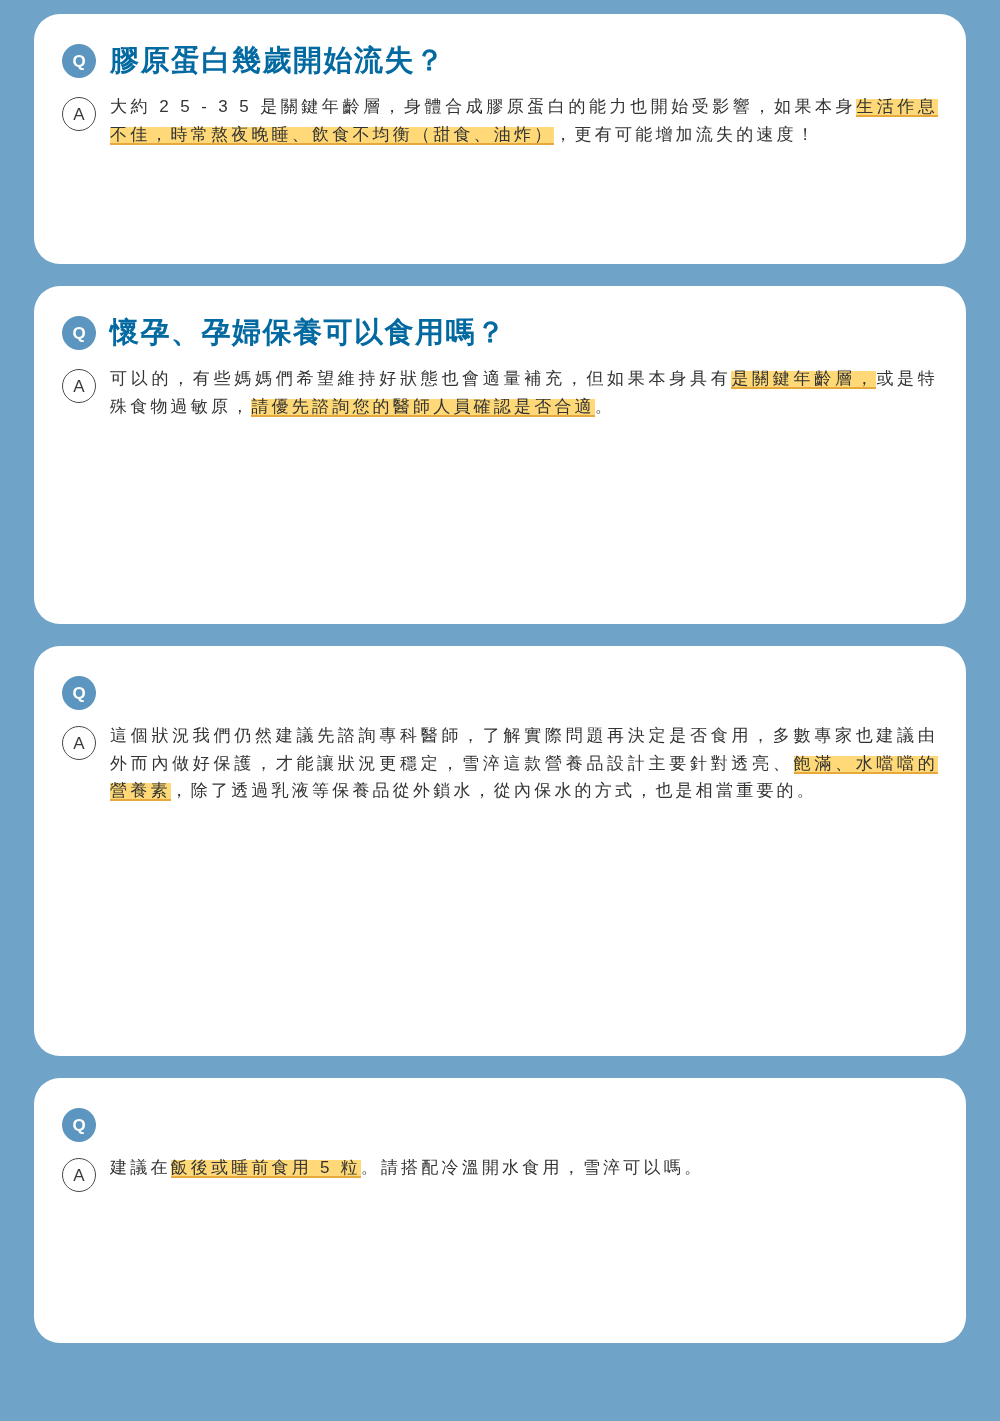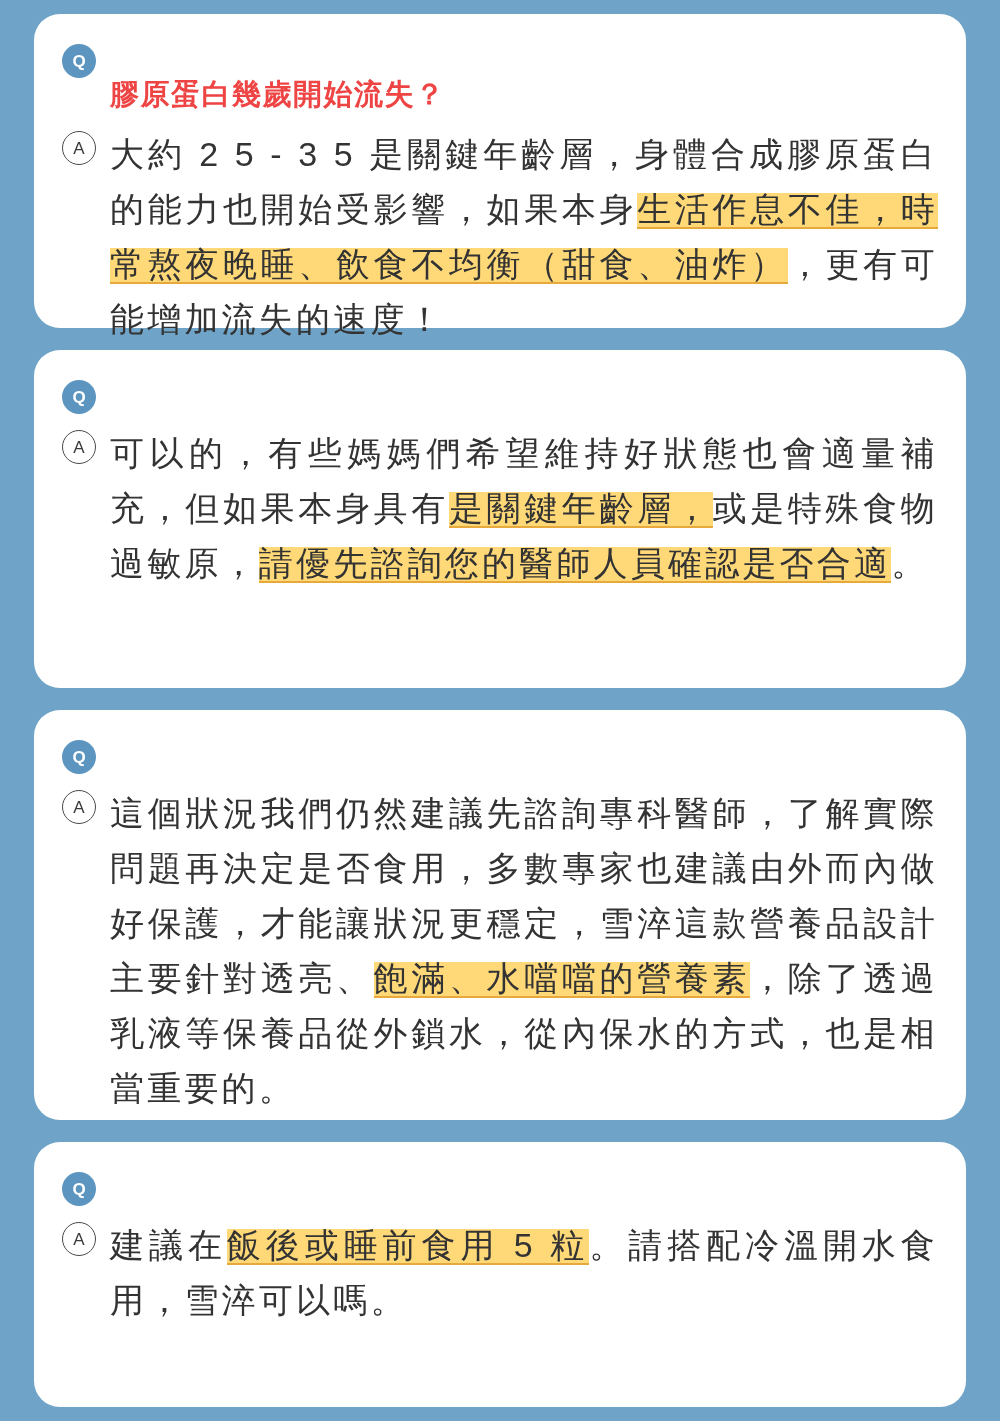--- a/index.html
+++ b/index.html
@@ -51,36 +51,35 @@
     background: #5b95c0;
     color: #ffffff;
     font-weight: bold;
   }
   .badge-a {
     background: #ffffff;
     border: 1.6px solid #4a4a4a;
     color: #3a3a3a;
   }
   .q-text {
-    color: #ef4444;
+    color: #0369a1;
     font-size: 29px;
     font-weight: bold;
     line-height: 1.42;
     letter-spacing: 1.5px;
-    margin-top: 34px;
   }
   .a-row {
     display: flex;
     align-items: flex-start;
     gap: 14px;
     margin-top: 12px;
   }
   .a-text {
     color: #333333;
-    font-size: 34px;
+    font-size: 17px;
     line-height: 1.62;
     letter-spacing: 3.2px;
     text-align: justify;
   }
   .hl {
     background: linear-gradient(to bottom, rgba(255,214,120,0) 0%, rgba(255,214,120,0) 8%, #ffd978 8%, #ffd978 100%);
     box-shadow: inset 0 -2px 0 #e8a93c;
     padding-bottom: 1px;
   }
   .card-1 { min-height: 250px; }
@@ -102,20 +101,21 @@
       <div class="badge badge-a">A</div>
       <div class="a-text">
         <span>大約 2 5 - 3 5 是關鍵年齡層，身體合成膠原蛋白的能力也開始受影響，如果本身</span><span class="hl">生活作息不佳，時常熬夜晚睡、飲食不均衡（甜食、油炸）</span><span>，更有可能增加流失的速度！</span>
       </div>
     </div>
   </div>
 
   <div class="faq-card card-2">
     <div class="q-row">
       <div class="badge badge-q">Q</div>
+      <div class="q-text">懷孕、孕婦保養可以食用嗎？</div>
     </div>
     <div class="a-row">
       <div class="badge badge-a">A</div>
       <div class="a-text">
         <span>可以的，有些媽媽們希望維持好狀態也會適量補充，但如果本身具有</span><span class="hl">是關鍵年齡層，</span><span>或是特殊食物過敏原，</span><span class="hl">請優先諮詢您的醫師人員確認是否合適</span><span>。</span>
       </div>
     </div>
   </div>
 
   <div class="faq-card card-3">

